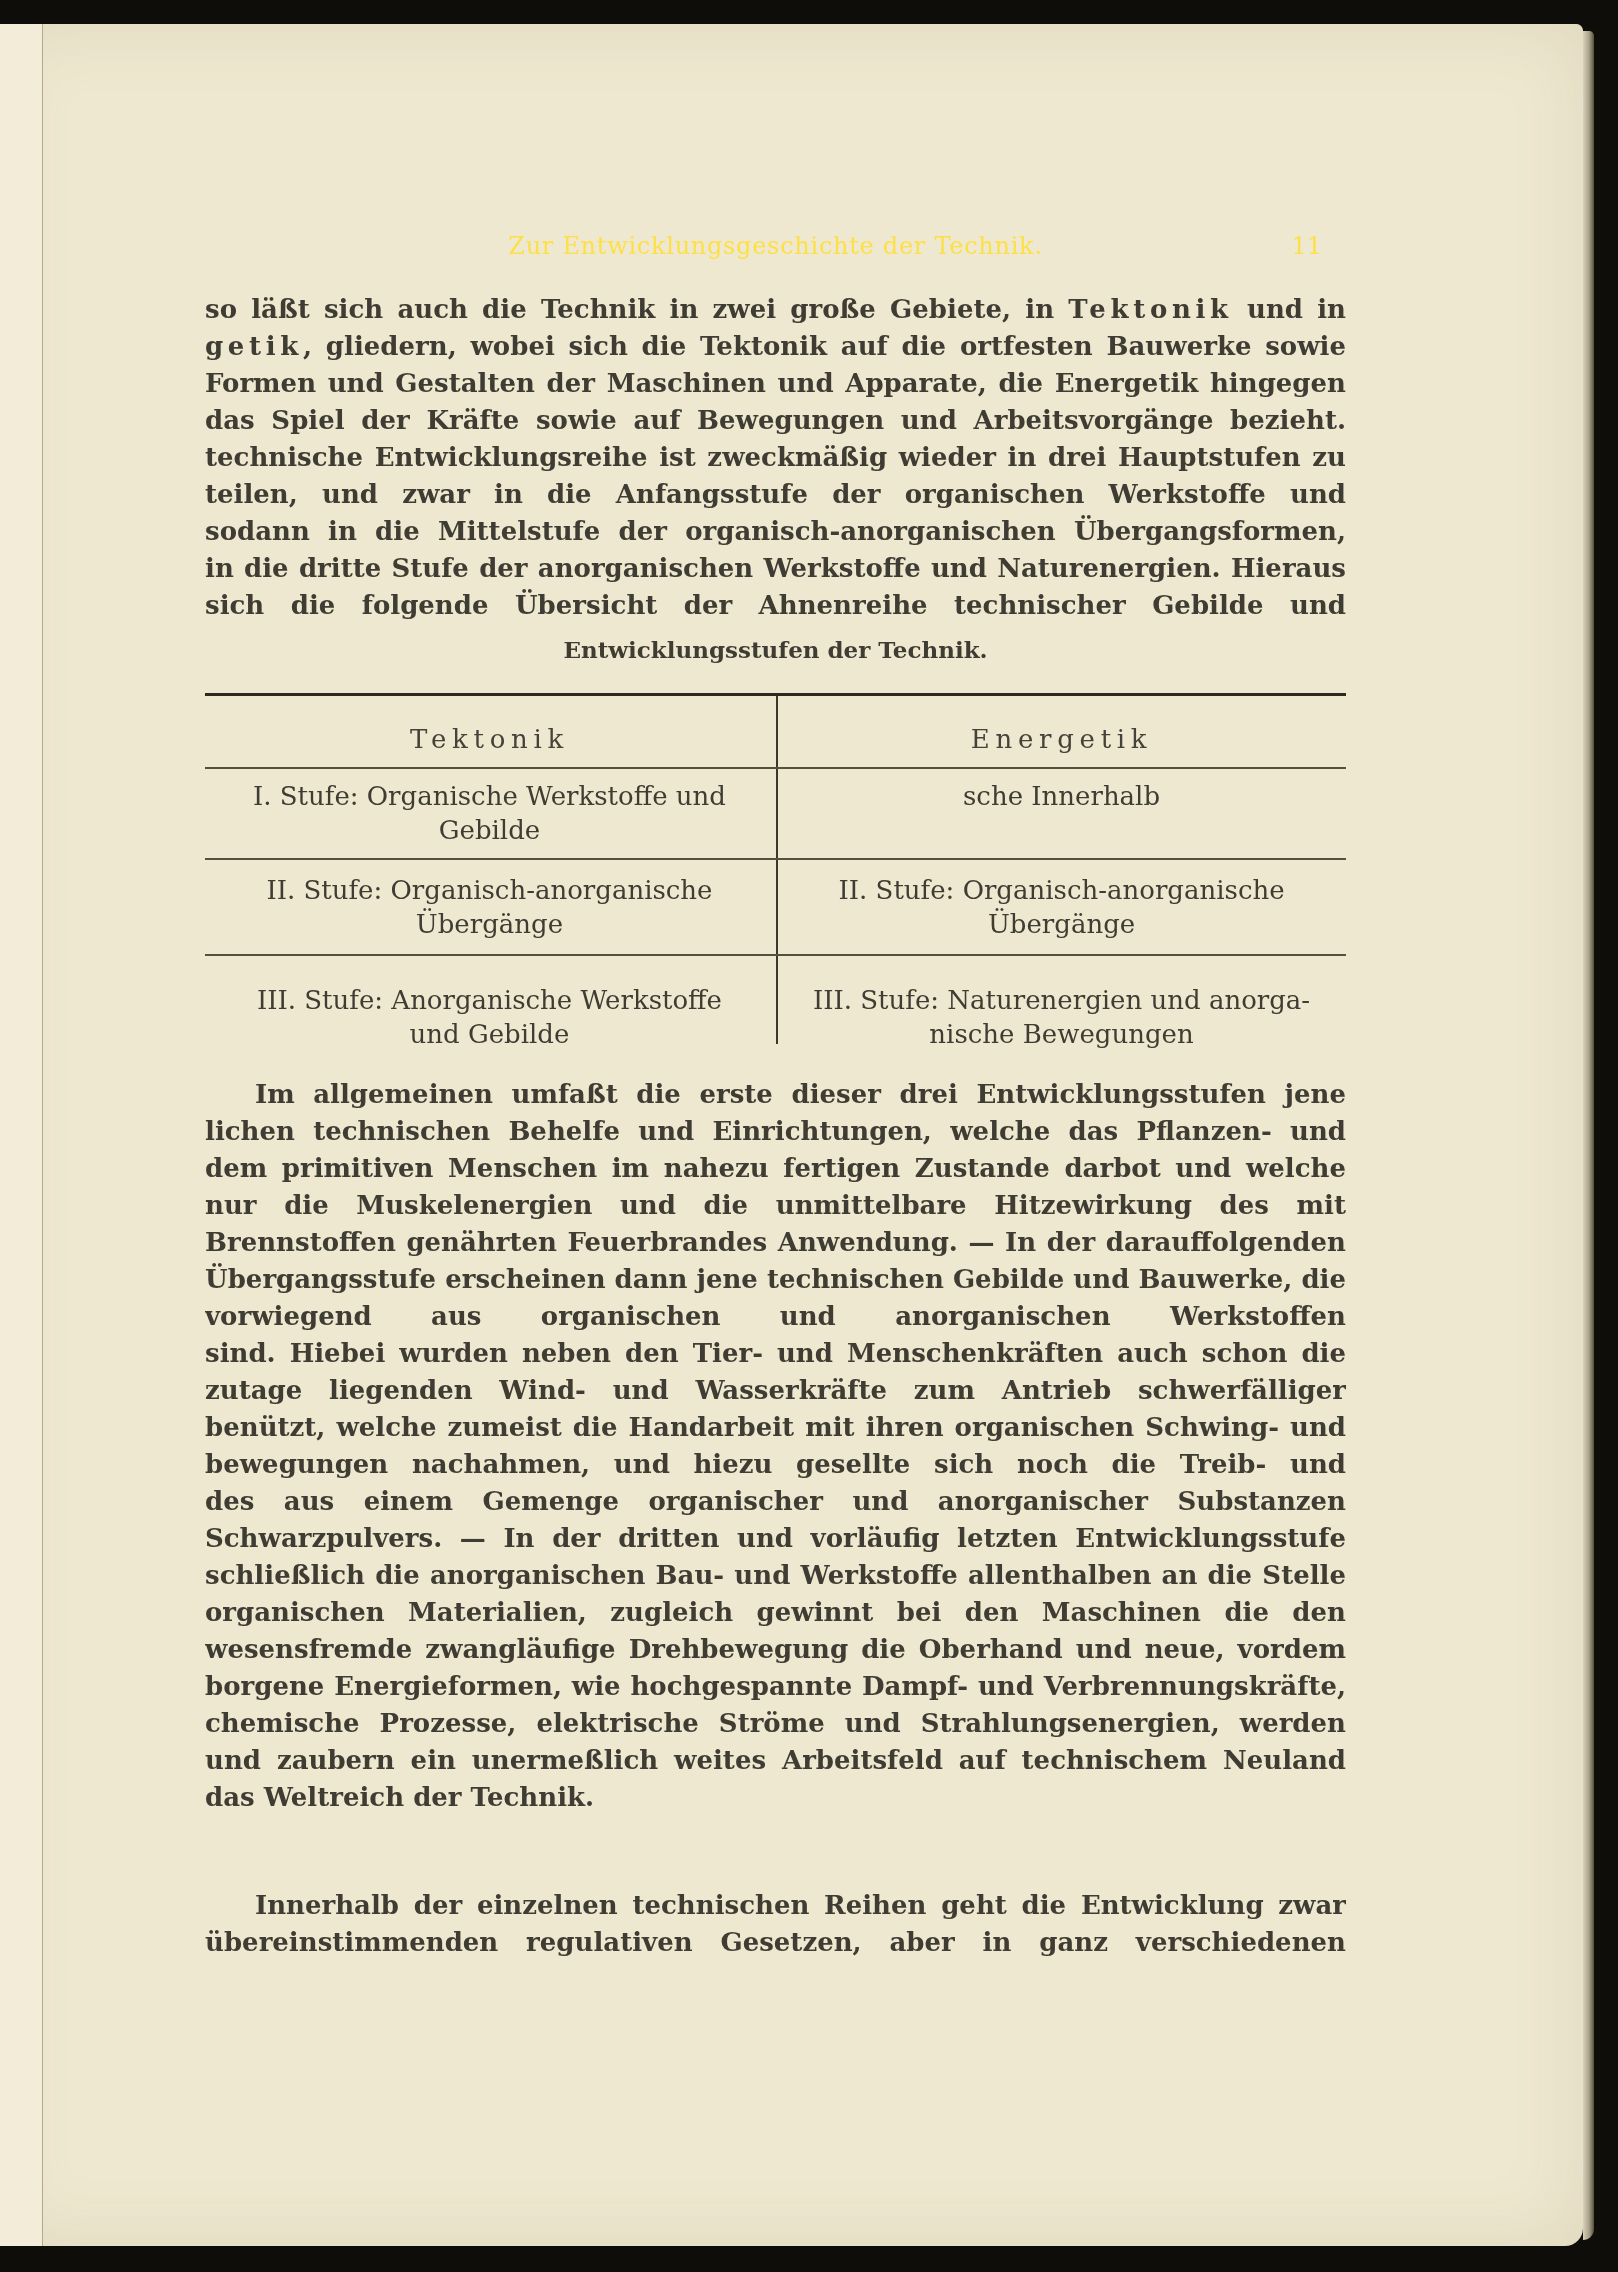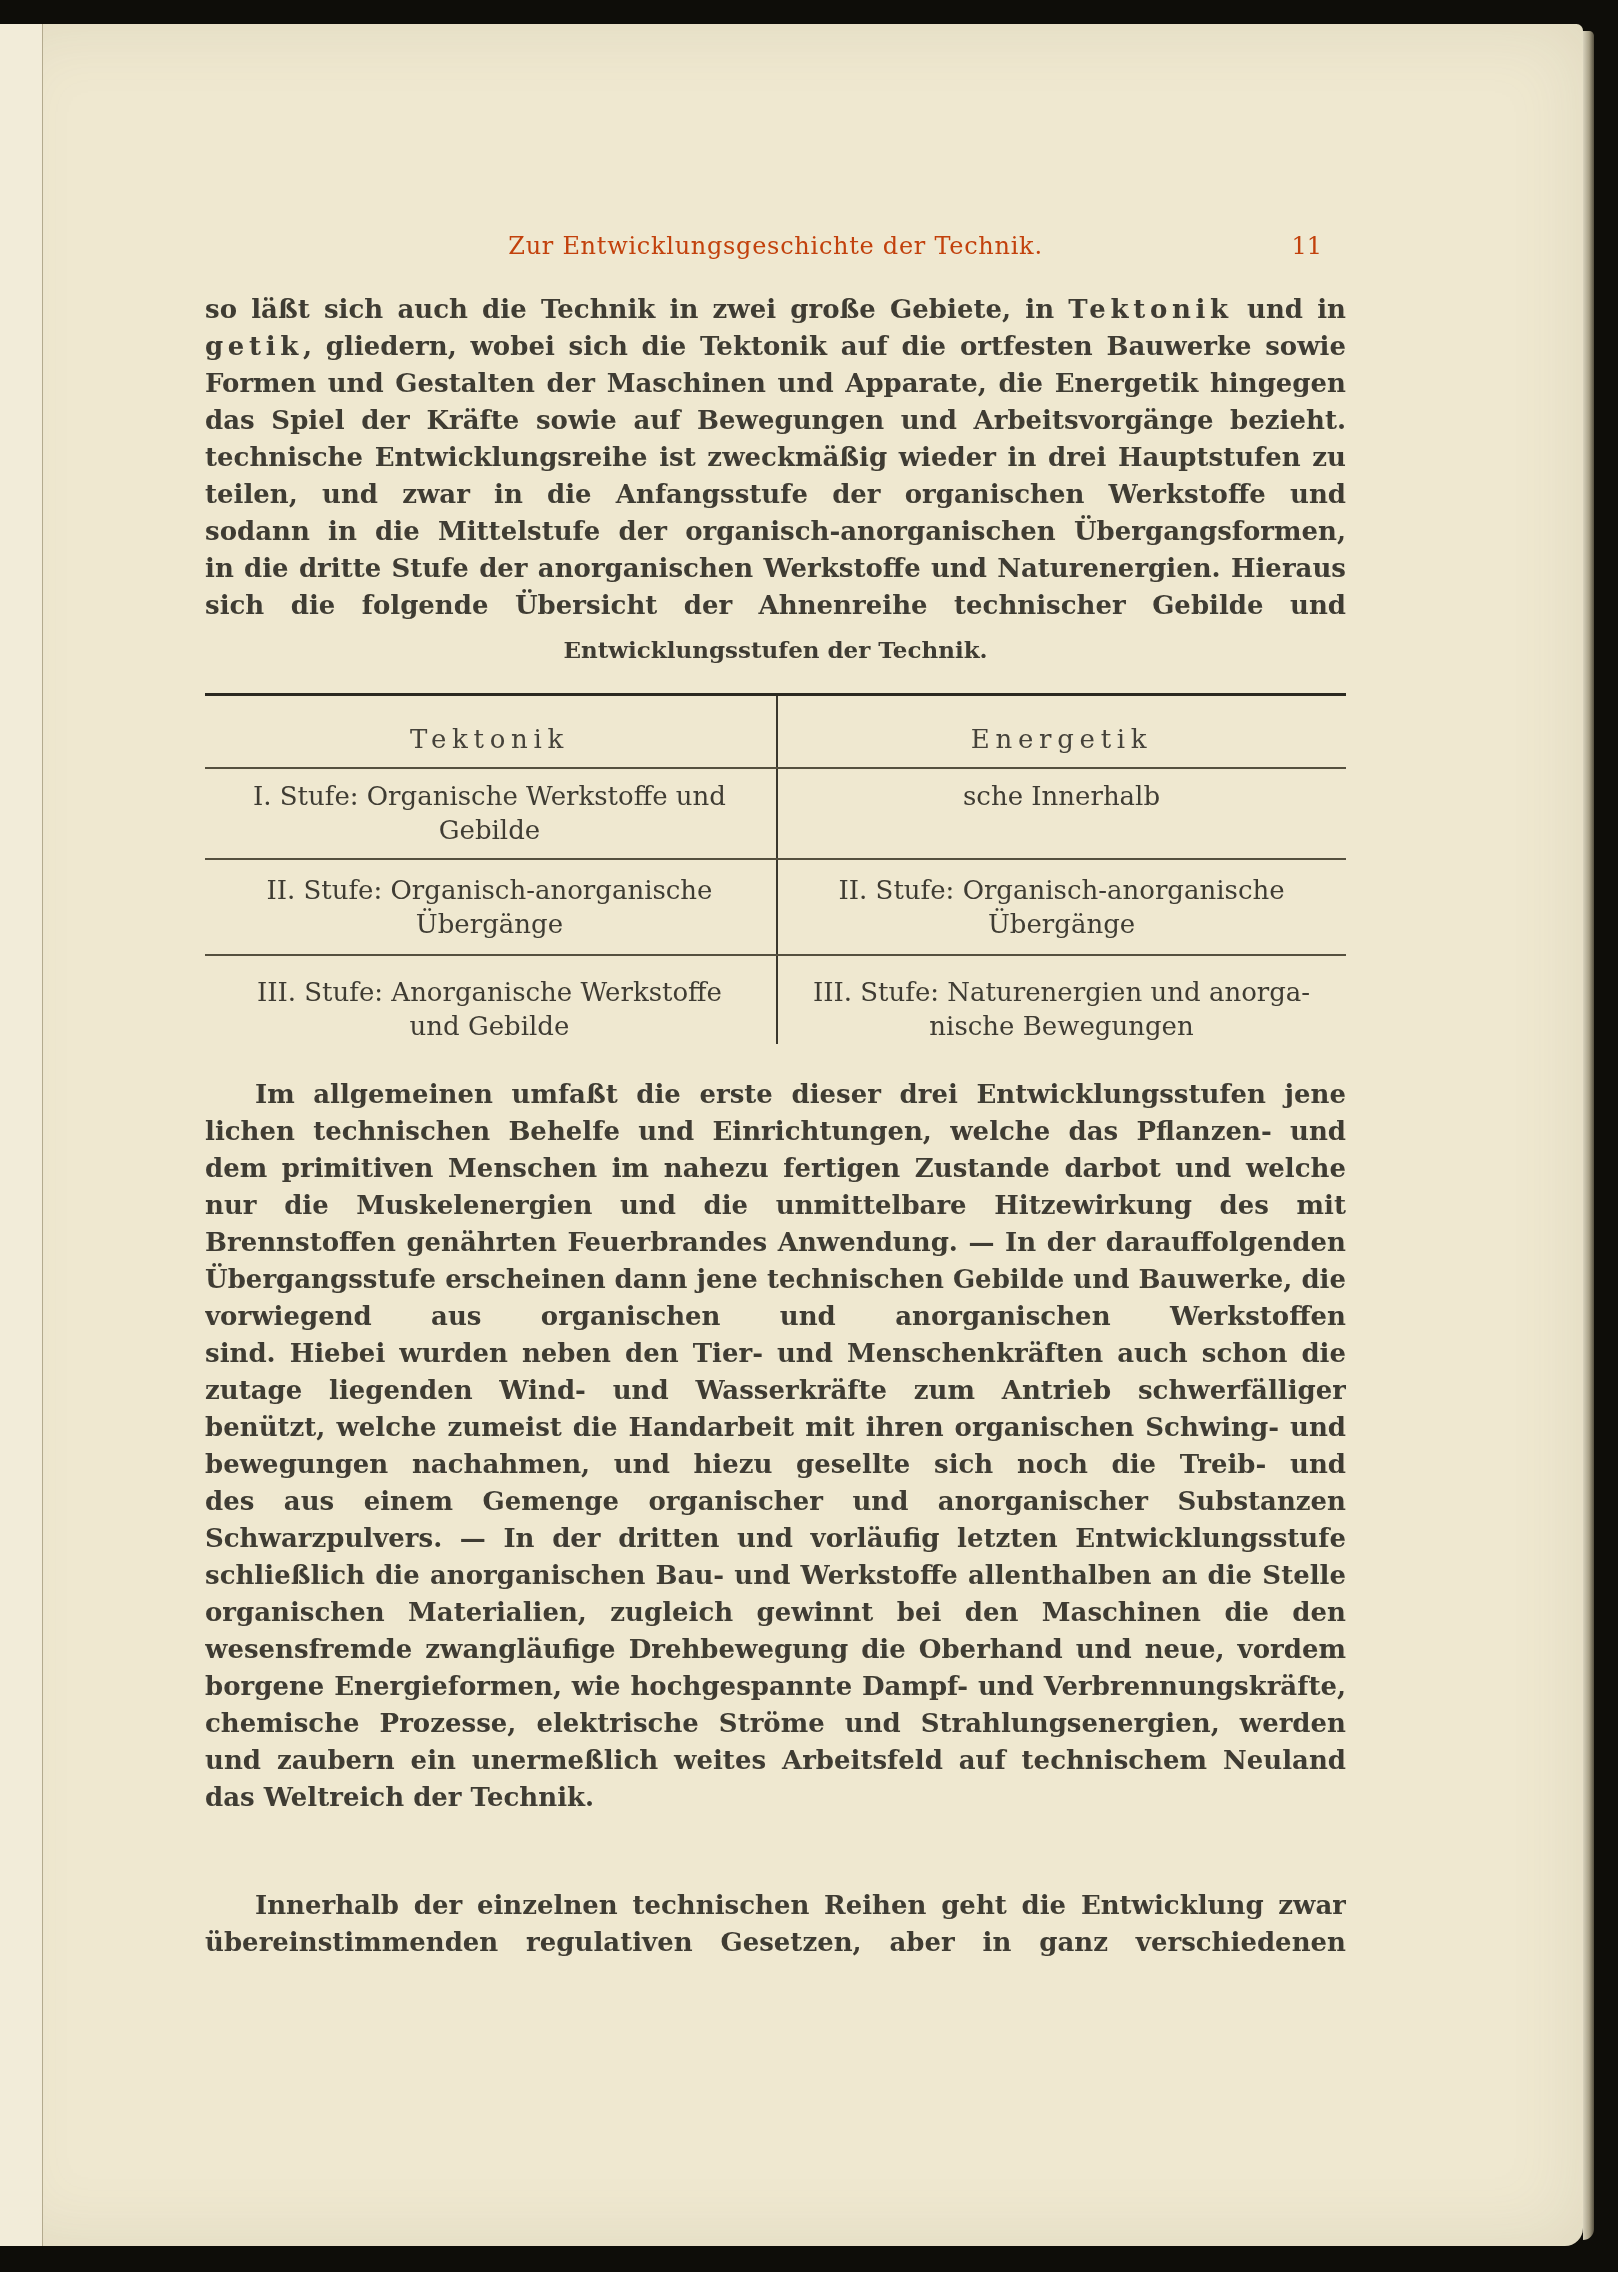--- a/index.html
+++ b/index.html
@@ -12,21 +12,21 @@
   .paper::before{content:"";position:absolute;left:0;top:0;bottom:0;width:42px;
          background:#f2ecd9;border-right:1.6px solid #b3aa8e;}
   .page-edge{position:absolute;left:1583px;top:31px;width:10.5px;height:2209px;
          background:linear-gradient(to right,#d8d2bc 0%,#a9a188 55%,#554f3f 100%);
          border-radius:0 4.9px 11.3px 0;}
   .content{position:absolute;left:205px;top:0;width:1141px;height:2273px;color:#3f3c33;}
   .content > div{position:absolute;left:0;width:1141px;}
 
   
   .head-row{top:228px;height:37px;line-height:37px;text-align:center;font-size:24px;
-            letter-spacing:.03em;color:#c2410c;}
+            letter-spacing:.03em;color:#fde047;}
   .page-num{position:absolute;right:24px;top:0;letter-spacing:0;}
 
   
   .para{font-size:26px;font-weight:bold;}
   .jline,.pline{height:37px;line-height:37px;overflow:hidden;white-space:nowrap;}
   .jline{text-align:justify;white-space:normal;}
   .jline::after{content:"";display:inline-block;width:100%;height:0;}
   .indent{text-indent:50px;}
   .para1{top:291px;}
   .para2{top:1076px;}
@@ -36,21 +36,21 @@
   
   .table-title{top:631px;text-align:center;font-weight:bold;font-size:23px;height:37px;line-height:37px;}
   .dev-table{top:693px;height:356px;font-size:26px;}
   .t-toprule{position:absolute;top:0;left:0;width:1141px;height:3.2px;background:#2b2920;}
   .t-rule{position:absolute;left:0;width:1141px;height:1.6px;background:#55503f;}
   .r1{top:74px;}.r2{top:165px;}.r3{top:261px;}
   .t-divider{position:absolute;left:571px;top:3.2px;width:2.4px;height:348px;background:#3a372d;}
   .t-row{position:absolute;left:0;width:1141px;display:flex;}
   .t-head{top:27.5px;height:36px;line-height:36px;}
   .t-head .t-cell{letter-spacing:.22em;color:#45423a;}
-  .row1{top:86px;}.row2{top:180px;}.row3{top:282px;}
+  .row1{top:86px;}.row2{top:180px;}.row3{top:290px;}
   .t-cell{width:569px;text-align:center;}
   .t-cell + .t-cell{margin-left:3.2px;}
   .t-cell div{line-height:34px;}
 </style>
 </head>
 <body>
 
 <div id="canvas">
   <div class="paper"></div>
   <div class="page-edge"></div>

